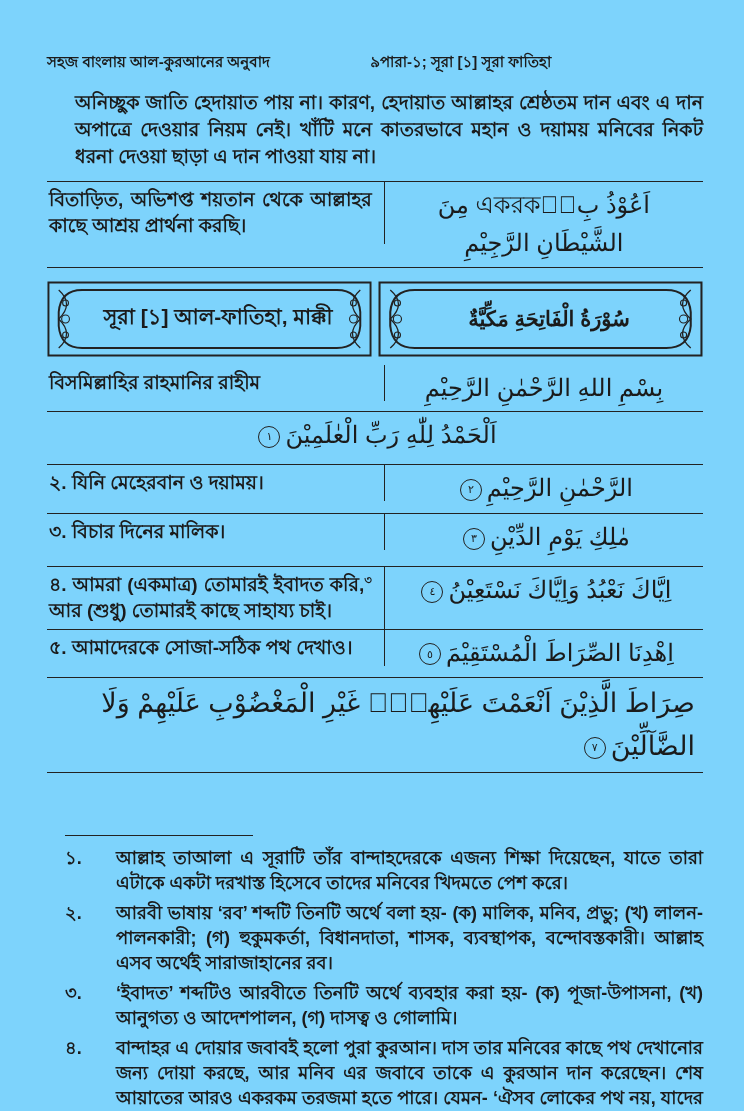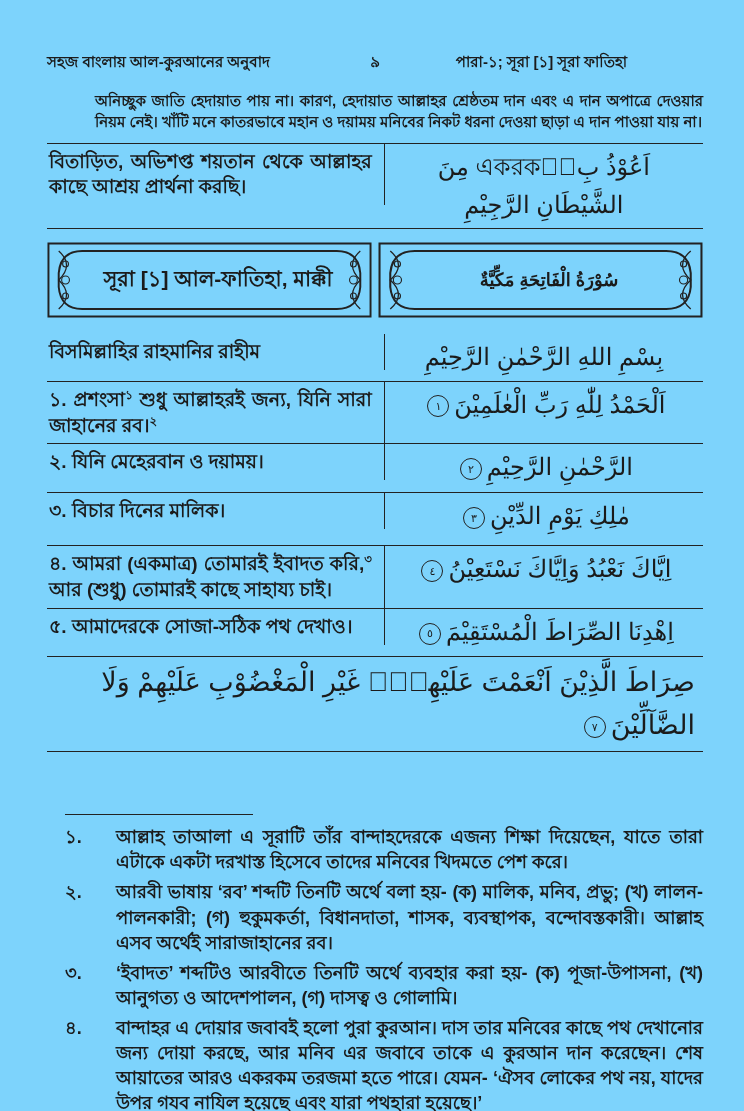--- a/index.html
+++ b/index.html
@@ -8,46 +8,46 @@
     background:#7dd3fc;color:#1b1b1b;
     padding:50px 41px 0 47px;
     font-family:Liberation Sans, sans-serif;
     overflow:hidden;
   }
   sup{font-size:0.62em;line-height:0;}
   
   .hdr{display:flex;align-items:baseline;font-size:15px;font-weight:bold;}
   .hdr-left{flex:1;text-align:left;}
   .hdr-num{flex:0 0 auto;text-align:center;}
-  .hdr-right{flex:1;text-align:center;}
+  .hdr-right{flex:1;text-align:left;}
   
-  .intro{margin:15px 0 0 48px;font-size:15px;line-height:1.42;text-align:justify;font-weight:bold;}
+  .intro{margin:15px 0 0 28px;font-size:19px;line-height:1.42;text-align:justify;font-weight:bold;}
   
   .vrow{display:flex;align-items:flex-start;}
   .audhu{margin-top:10px;border-top:1.6px solid #222;border-bottom:1.6px solid #222;min-height:58px;}
   .cell-bn{flex:0 0 51.5%;box-sizing:border-box;border-right:1.6px solid #222;
            padding:5px 12px 5px 2px;font-size:19px;line-height:1.36;font-weight:bold;
            display:flex;align-items:center;}
   .cell-bn > div{width:100%;text-align:justify;}
   .cell-ar{flex:1;direction:rtl;box-sizing:border-box;display:flex;align-items:center;justify-content:center;
            font-size:24px;line-height:1.6;padding:4px 8px;}
   .ar-line{width:100%;text-align:center;}
   .ayah{display:inline-flex;align-items:center;justify-content:center;
         width:20px;height:20px;border:1.4px solid #222;border-radius:50%;
         font-size:11px;line-height:1;margin:0 5px;vertical-align:middle;}
   .ayah:empty{display:none;}
   
   .sura-row{display:flex;gap:6px;margin-top:13px;height:76px;}
   .obox{position:relative;flex:1;}
   .obox svg{position:absolute;inset:0;width:100%;height:100%;display:block;}
   .otext{position:absolute;inset:0;display:flex;align-items:center;justify-content:center;font-weight:bold;padding-left:17px;}
   .otext.bn{font-size:21px;}
-  .otext.ar{font-size:18px;direction:rtl;}
+  .otext.ar{font-size:21px;direction:rtl;}
   
-  .verses{margin-top:16px;}
+  .verses{margin-top:8px;}
   .verses .vrow{border-bottom:1.6px solid #222;}
   
   .fn-rule{margin:62px 0 10px 18px;width:188px;border-top:1.8px solid #222;}
   .footnotes{margin-left:18px;}
   .fn{display:flex;font-size:18px;line-height:1.39;font-weight:bold;margin-bottom:5px;}
   .fn-num{flex:0 0 35px;}
   .fn-text{flex:1;text-align:justify;margin-left:16px;}
 </style>
 </head>
 <body>
@@ -109,23 +109,20 @@
     <div class="vrow" style="min-height:44px">
       <div class="cell-bn">
           <div><span>বিসমিল্লাহির রাহমানির রাহীম</span></div>
         </div>
       <div class="cell-ar">
         <div class="ar-line"><span>بِسْمِ اللهِ الرَّحْمٰنِ الرَّحِيْمِ</span></div>
       </div>
     </div>
 
     <div class="vrow" style="min-height:52px">
-      <div class="cell-bn">
-          <div><span>১. প্রশংসা</span><sup>১</sup><span> শুধু আল্লাহরই জন্য, যিনি সারা জাহানের রব।</span><sup>২</sup></div>
-        </div>
       <div class="cell-ar">
         <div class="ar-line"><span>اَلْحَمْدُ لِلّٰهِ رَبِّ الْعٰلَمِيْنَ</span><span class="ayah">١</span></div>
       </div>
     </div>
 
     <div class="vrow" style="min-height:48px">
       <div class="cell-bn">
           <div><span>২. যিনি মেহেরবান ও দয়াময়।</span></div>
         </div>
       <div class="cell-ar">

